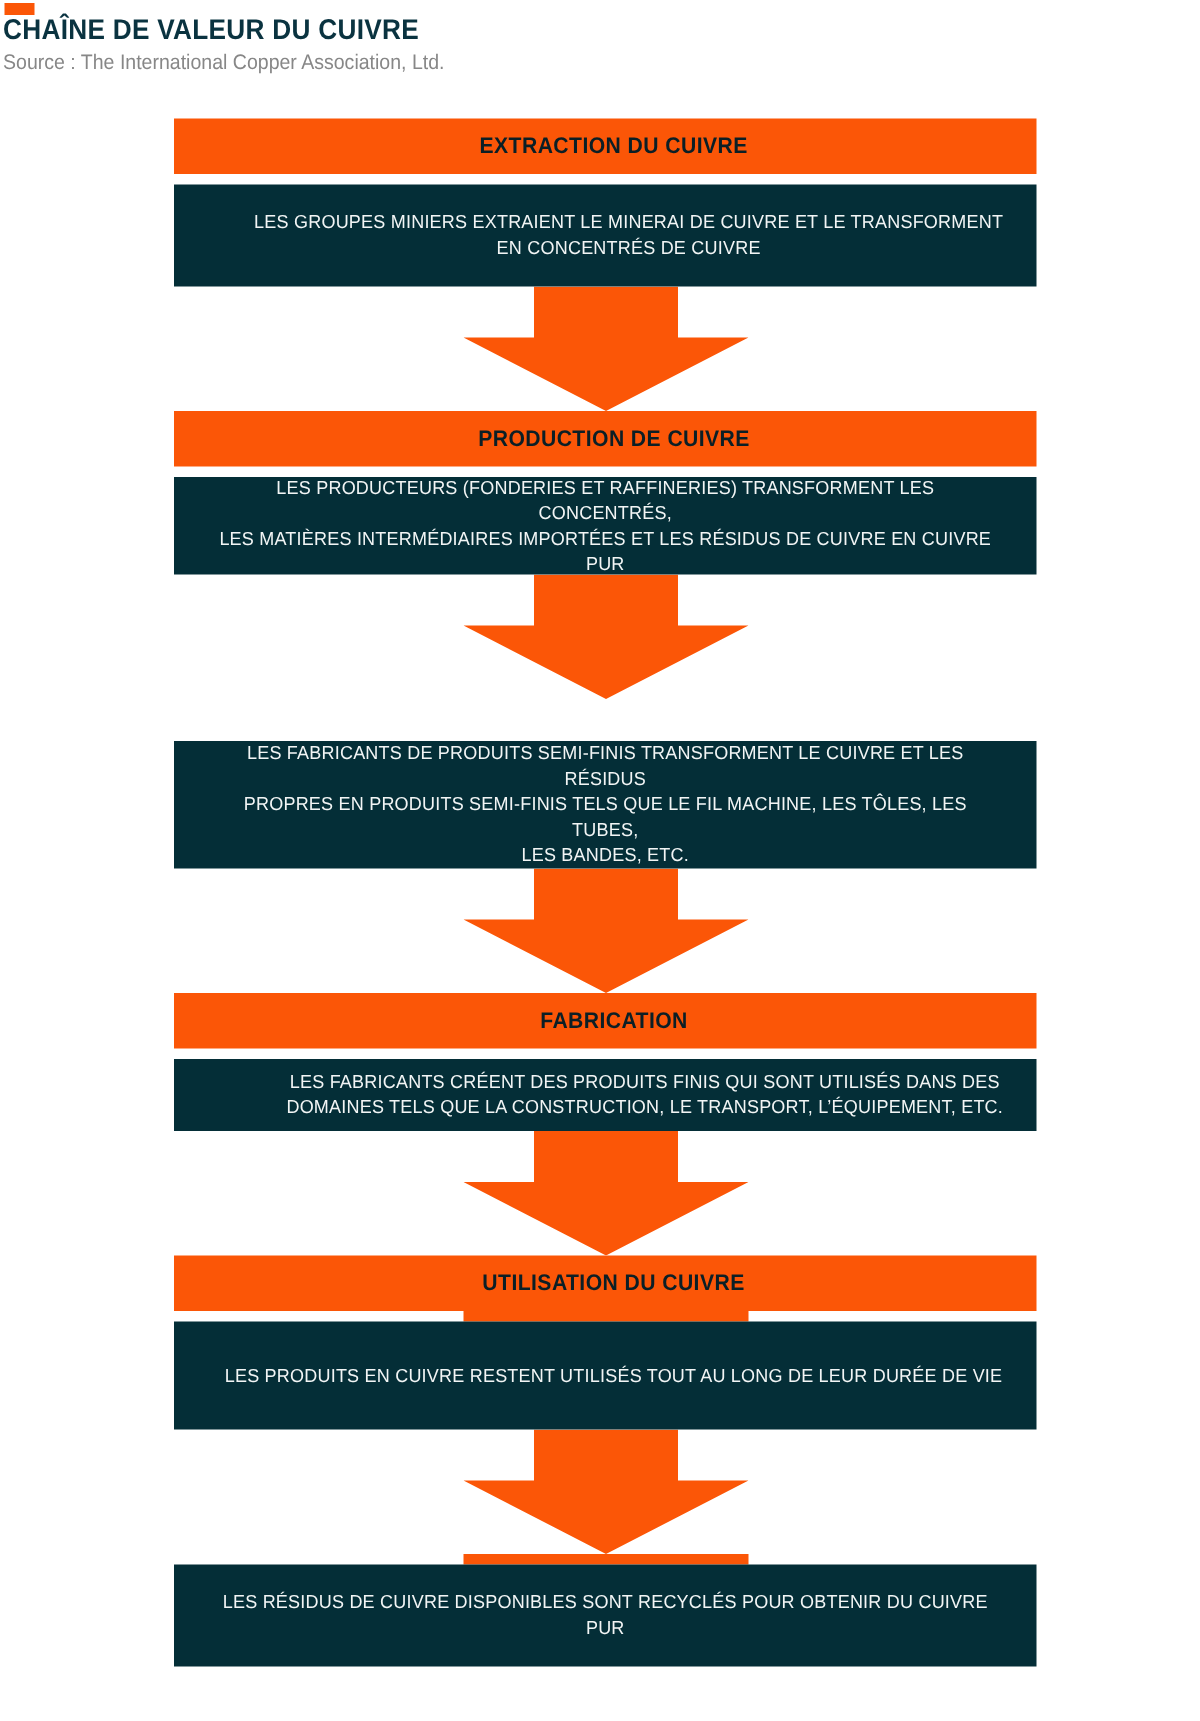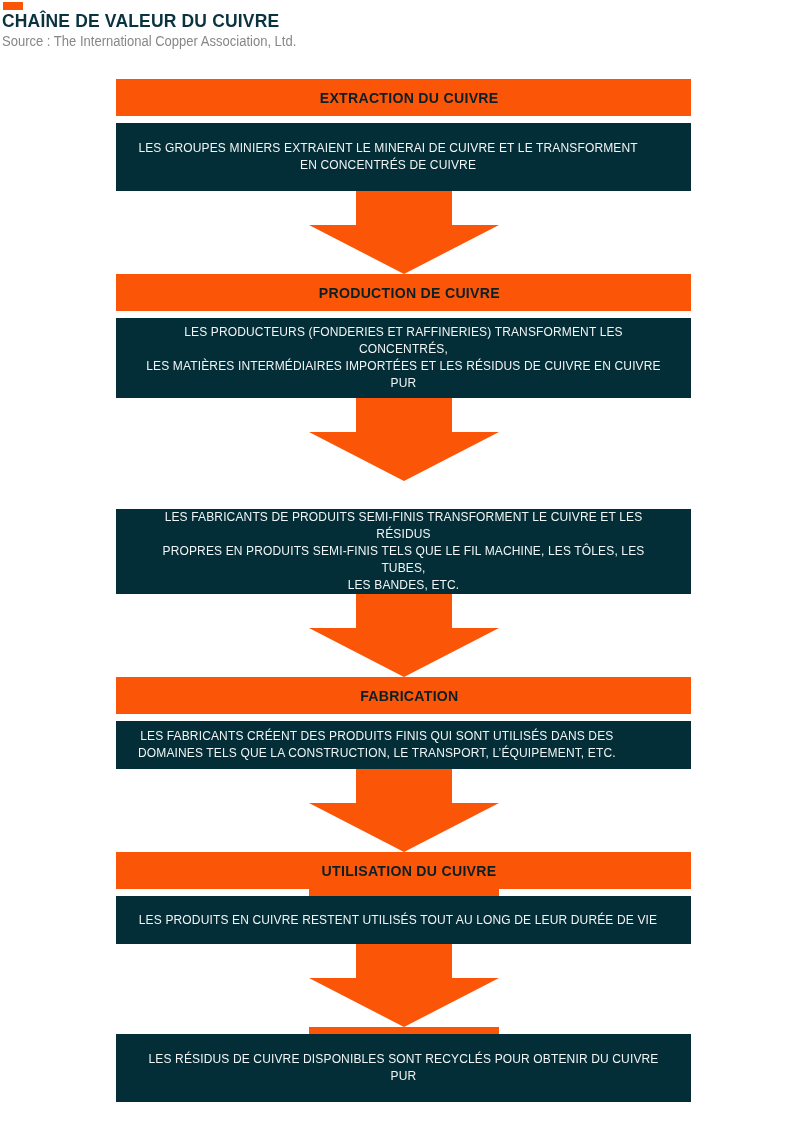--- a/index.html
+++ b/index.html
@@ -119,40 +119,40 @@
     background: #FB5607;
   }
 
   .stage-body {
     position: relative;
     width: 575px;
     background: #042E37;
     box-sizing: border-box;
     display: flex;
     align-items: center;
-    justify-content: flex-start;
+    justify-content: flex-end;
     padding: 4px 12px;
     z-index: 2;
   }
   .stage-body-text {
     font-size: 12.5px;
     line-height: 17px;
     font-weight: normal;
     color: #F2F5F5;
     text-align: center;
     letter-spacing: 0.15px;
     font-family: "Liberation Sans Narrow", "Liberation Sans", sans-serif;
     transform: scaleX(0.96);
     white-space: pre-line;
   }
   .stage-body.h-1 { height: 68px; }
-  .stage-body.h-2 { height: 80px; }
+  .stage-body.h-2 { height: 65px; }
   .stage-body.h-3 { height: 85px; margin-top: 21px; }
   .stage-body.h-4 { height: 48px; }
-  .stage-body.h-5 { height: 48px; }
+  .stage-body.h-5 { height: 72px; }
   .stage-body.h-6 { height: 68px; }
 
   
   .chain-connector {
     position: relative;
     width: 575px;
     height: 83px;
     background: #ffffff;
   }
   .chain-connector .arrow-svg {

